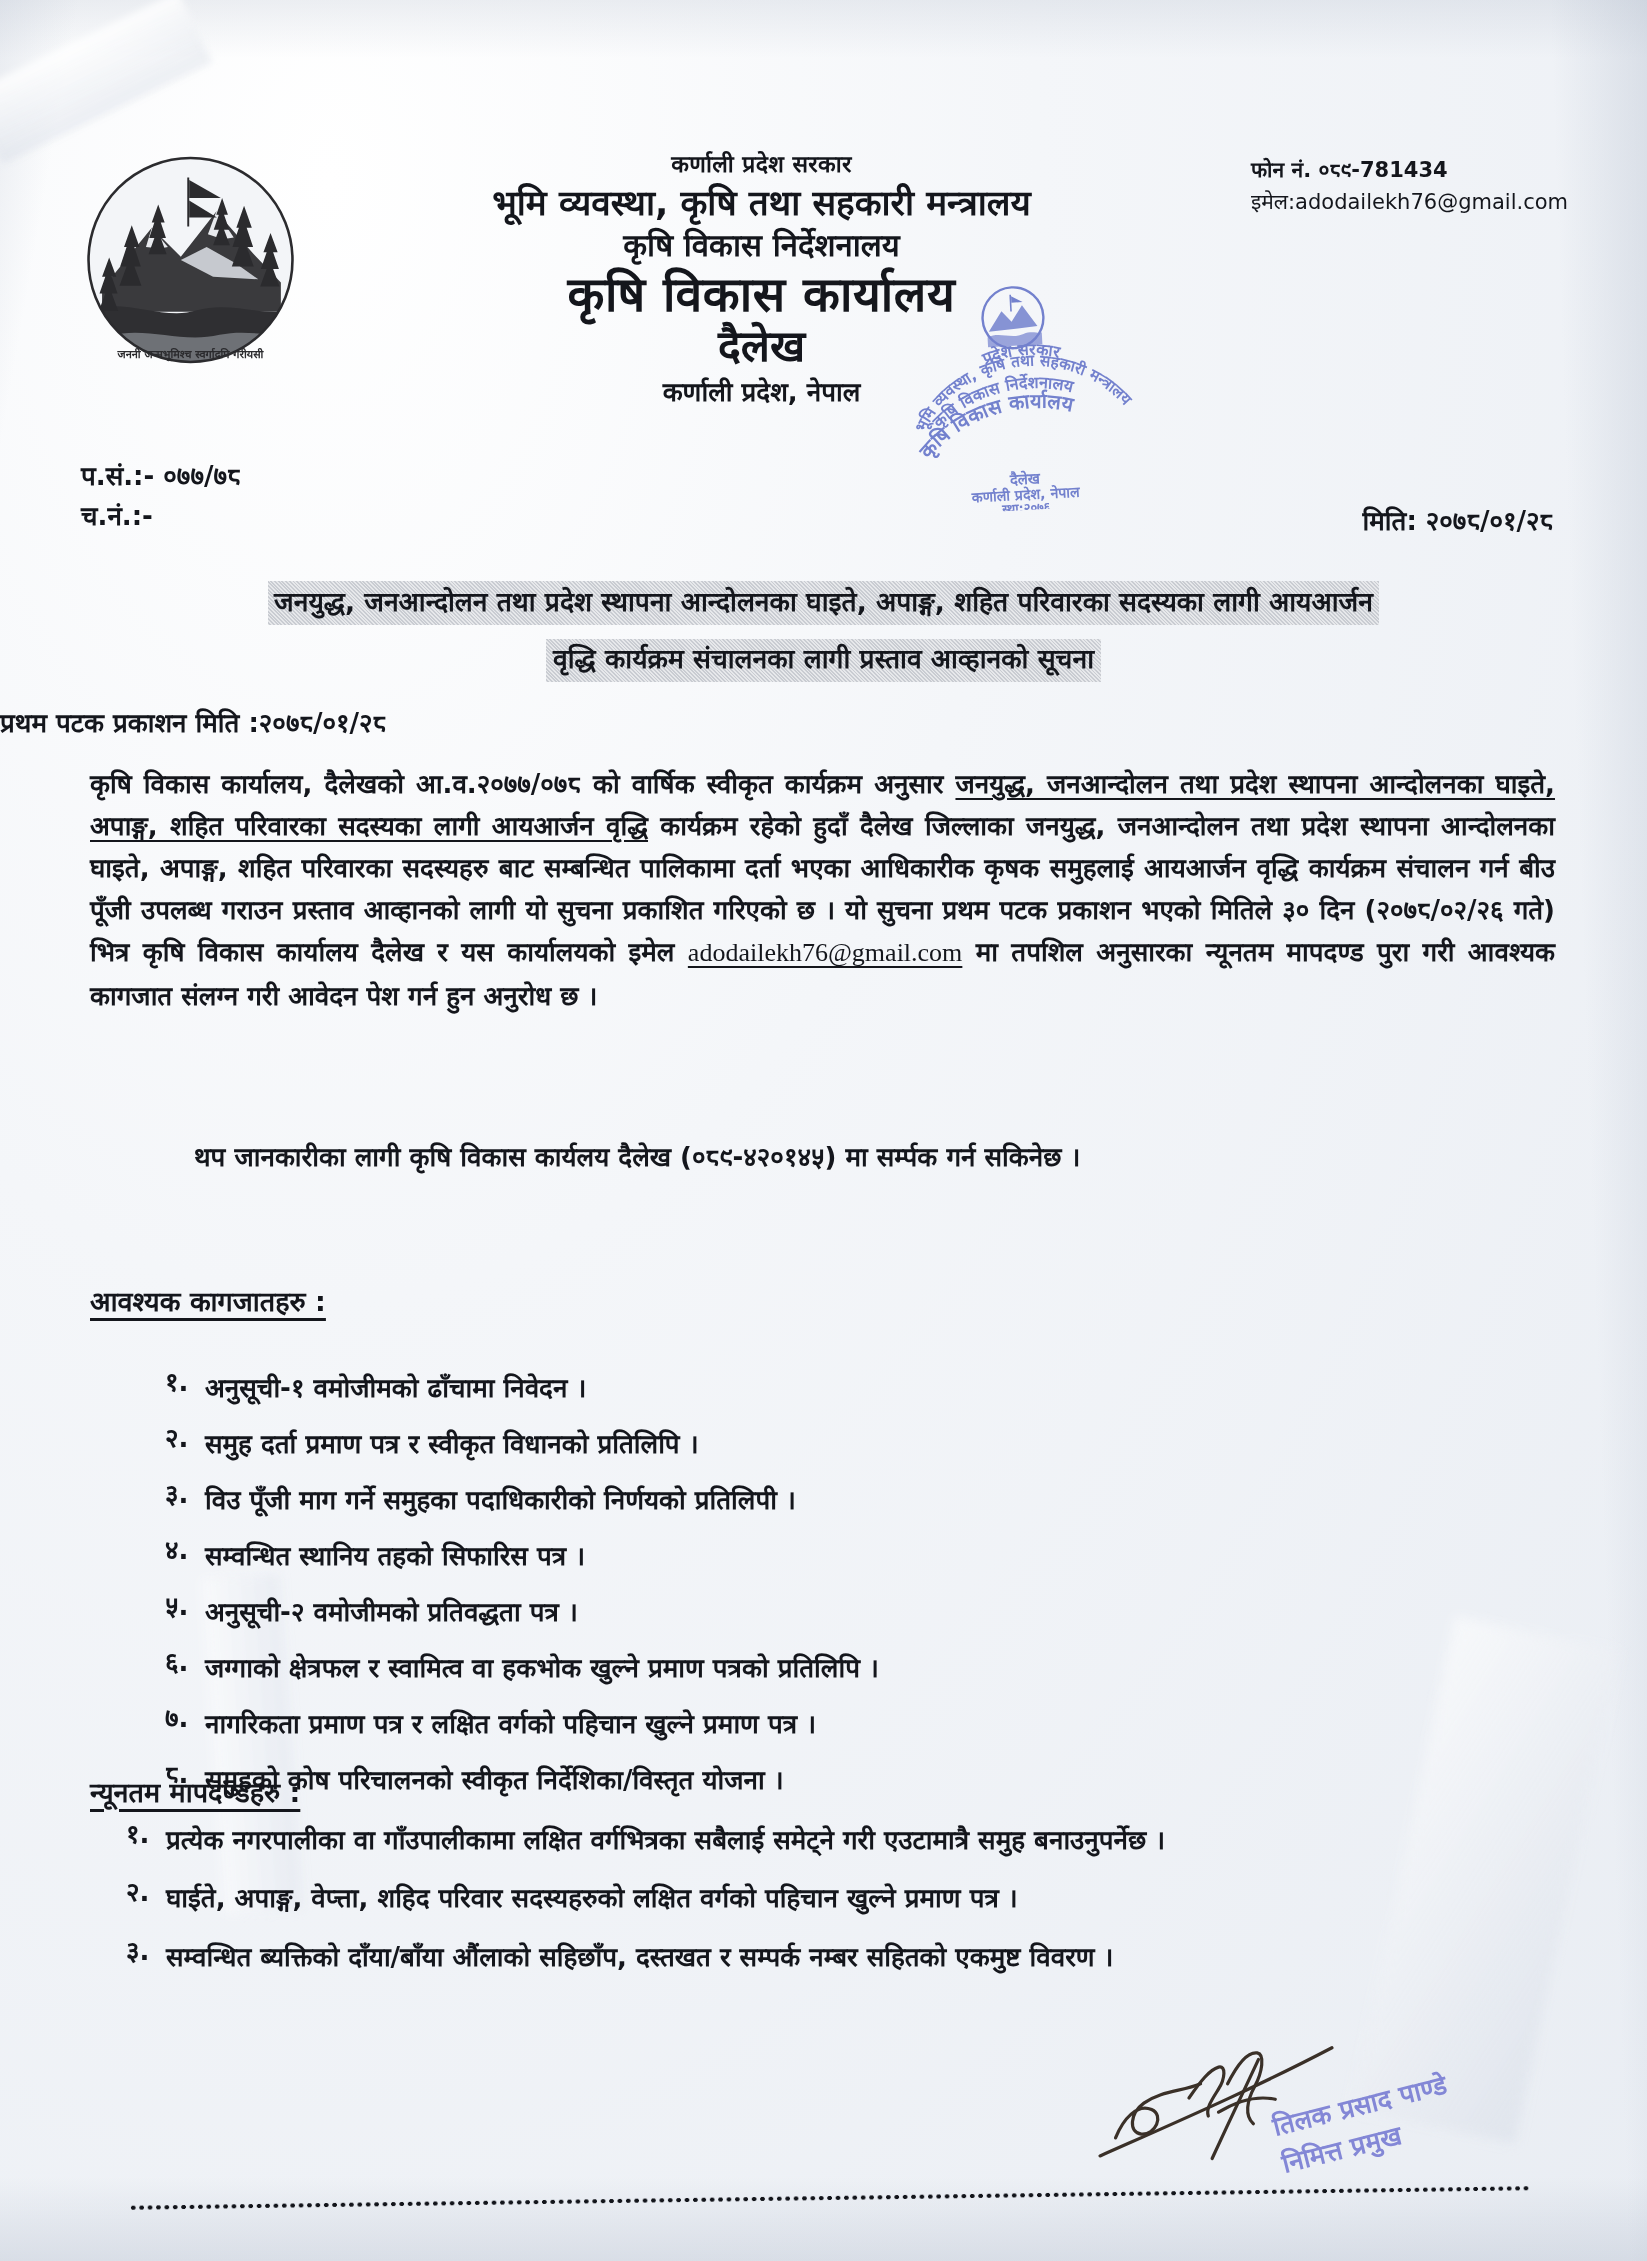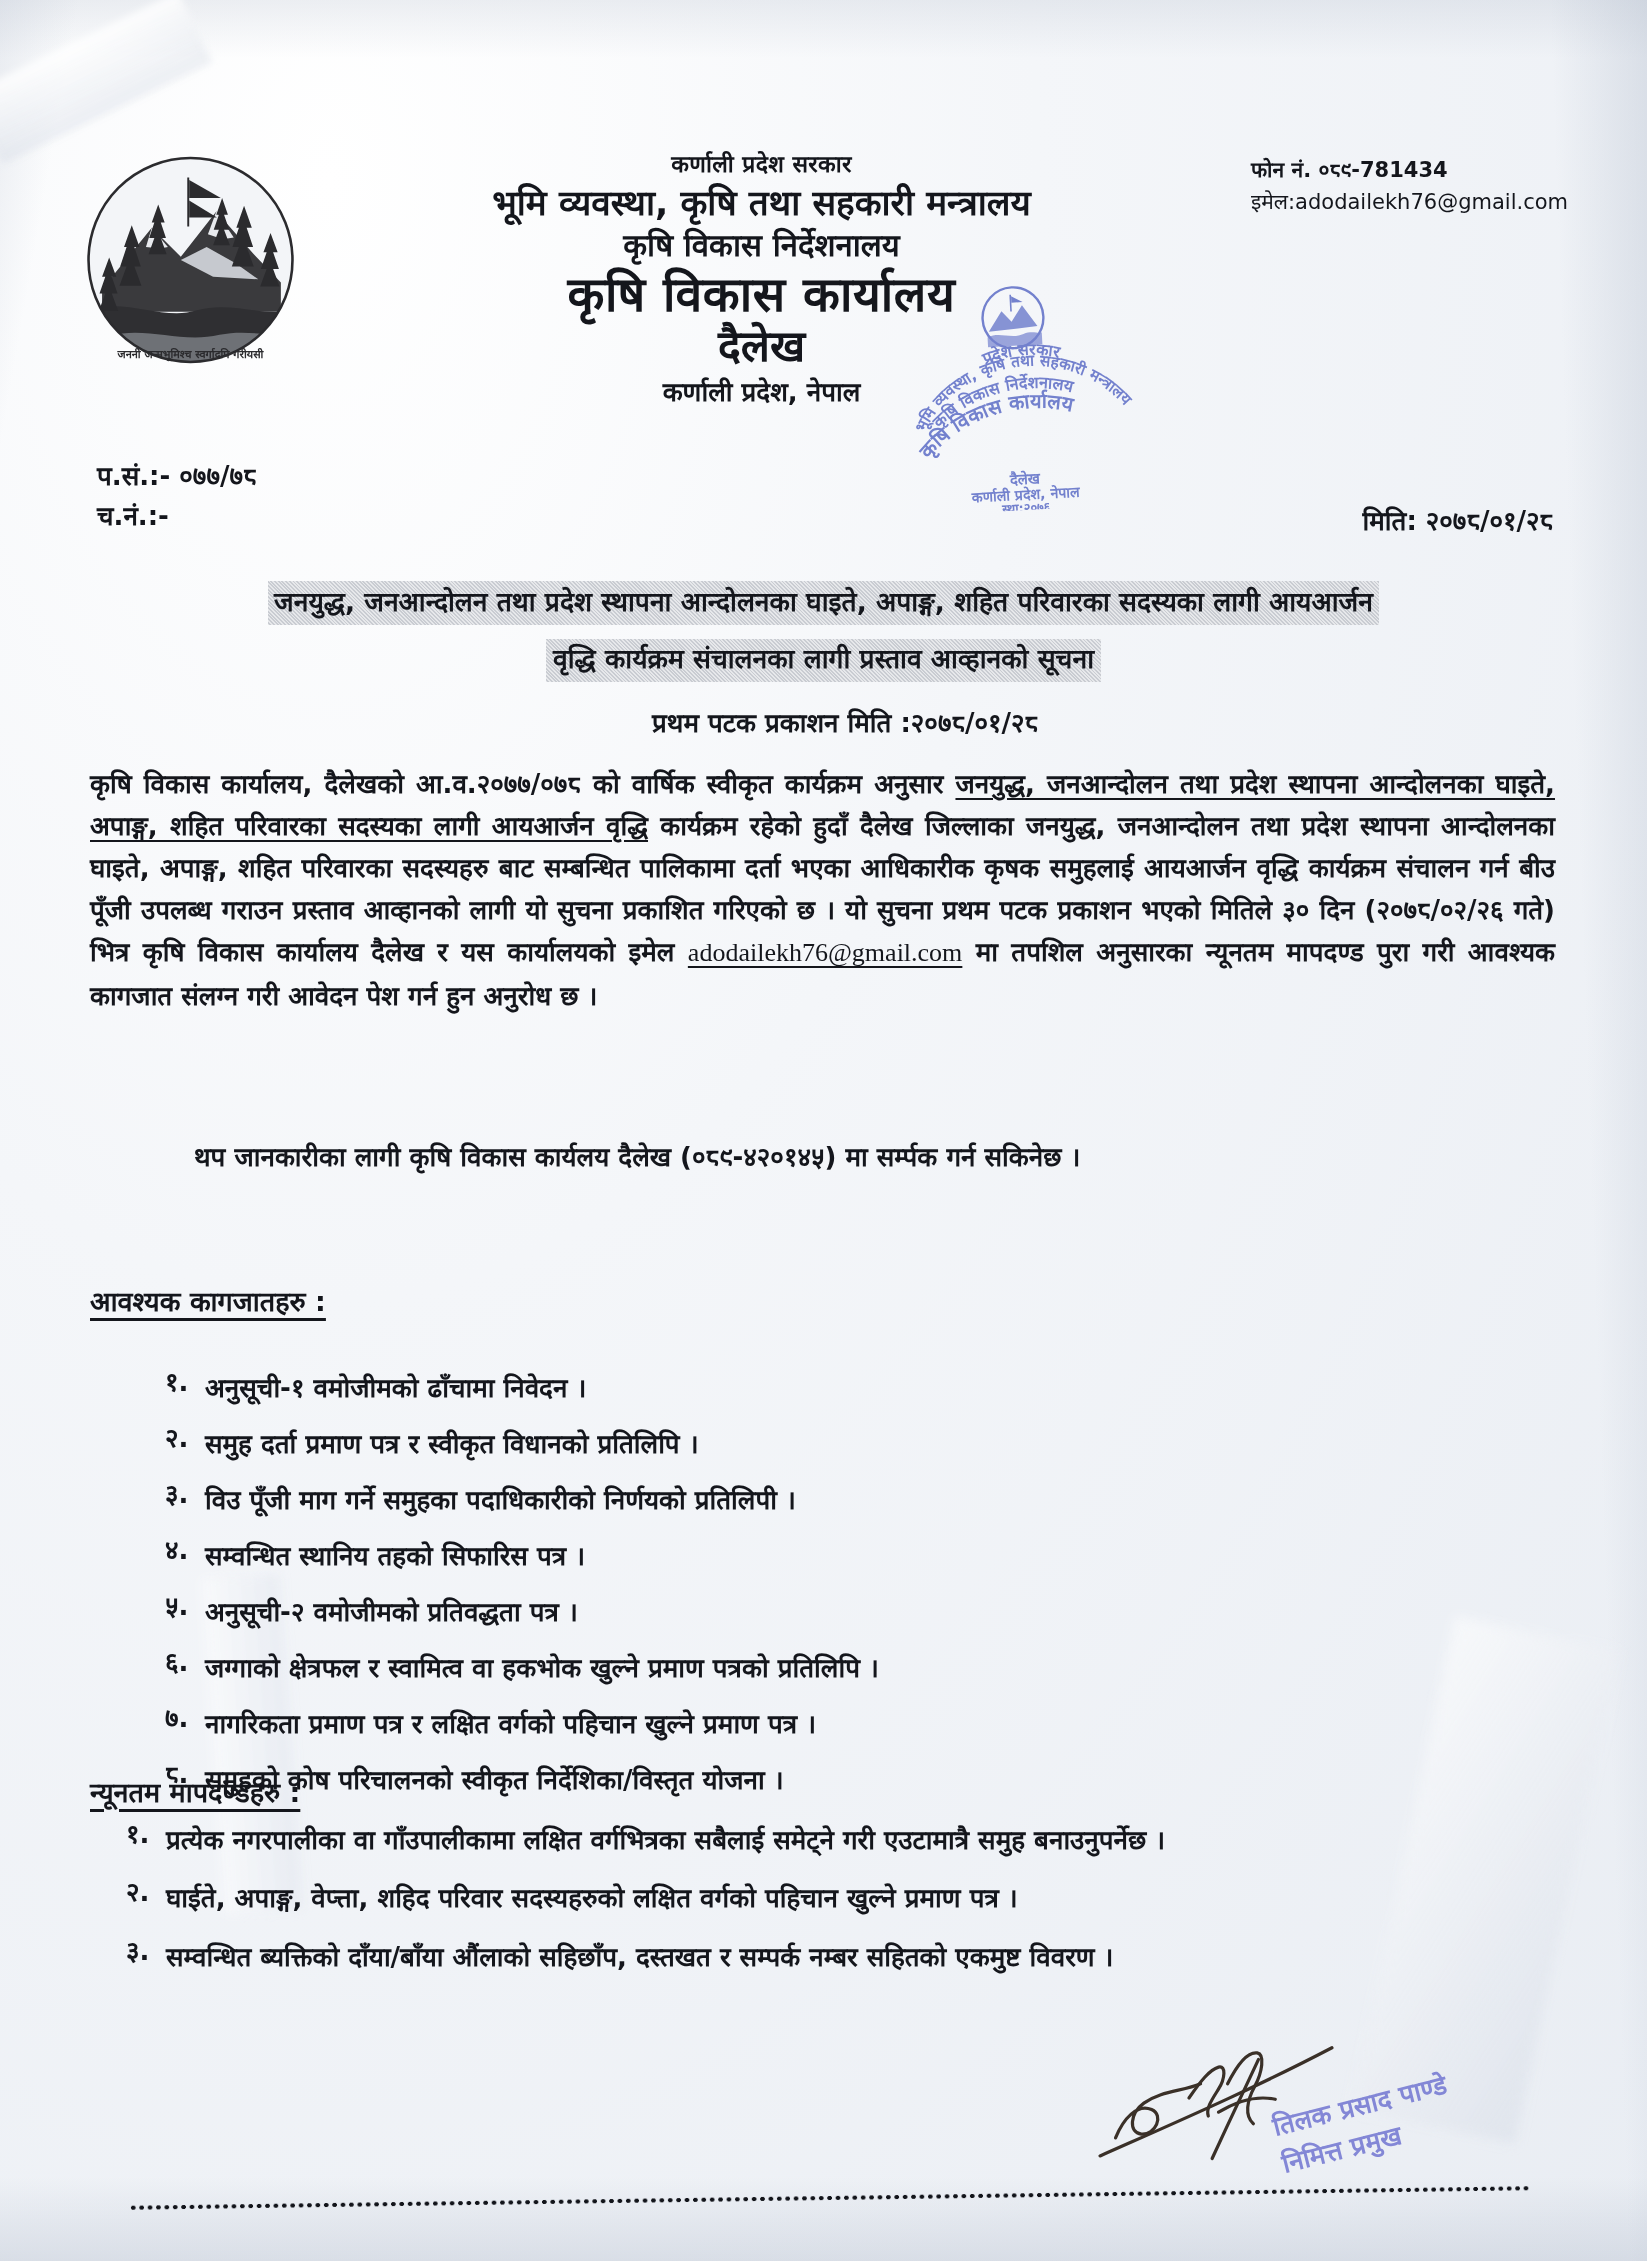--- a/index.html
+++ b/index.html
@@ -41,31 +41,31 @@
   .hc-l6{font-size:26px;font-weight:700;margin-top:7.8px;}
 
   .contact{position:absolute;right:79px;top:155px;text-align:left;line-height:1.5;}
   .contact div{font-size:21px;font-weight:700;white-space:nowrap;}
   .contact .em{font-weight:400;}
 
   .stamp{position:absolute;left:888px;top:271px;width:271px;height:239px;
     color:#5566c4;pointer-events:none;opacity:.88;transform:rotate(-3deg);}
 
   
-  .ref{position:absolute;left:97px;top:456px;line-height:1.55;}
+  .ref{position:absolute;left:81px;top:456px;line-height:1.55;}
   .ref div{font-size:26px;font-weight:700;white-space:nowrap;}
   .date-line{position:absolute;right:94px;top:502px;font-size:26px;font-weight:700;white-space:nowrap;margin-left:36px;}
 
   
   .title-wrap{position:absolute;left:0;right:0;top:581px;text-align:center;}
   .title-hl{display:inline-block;background:#c9ccd2;
     background-image:repeating-linear-gradient(45deg,rgba(255,255,255,.55) 0 1.3px,rgba(0,0,0,0) 1.3px 2.6px);
     padding:3.9px 6.5px 6.5px;font-size:26.5px;font-weight:700;line-height:1.25;}
   .title-l2{margin-top:14px;}
-  .pubdate{position:absolute;left:0;right:0;top:704px;text-align:center;font-size:26px;font-weight:700;margin-left:43px;}
+  .pubdate{position:absolute;left:0;right:0;top:704px;text-align:left;font-size:26px;font-weight:700;}
 
   
   .body{position:absolute;left:90px;top:763px;width:1465px;
     font-size:26px;line-height:1.62;text-align:justify;text-justify:inter-word;font-weight:700;}
   .body .u{text-decoration:underline;text-underline-offset:4.5px;text-decoration-thickness:1.9px;}
   .mail{font-family:"Liberation Serif","DejaVu Serif",serif;font-weight:400;
     text-decoration:underline;text-underline-offset:5.2px;text-decoration-thickness:1.9px;}
   .contact-para{position:absolute;left:194px;top:1137px;width:1363px;
     font-size:26px;font-weight:700;line-height:1.6;}
 

